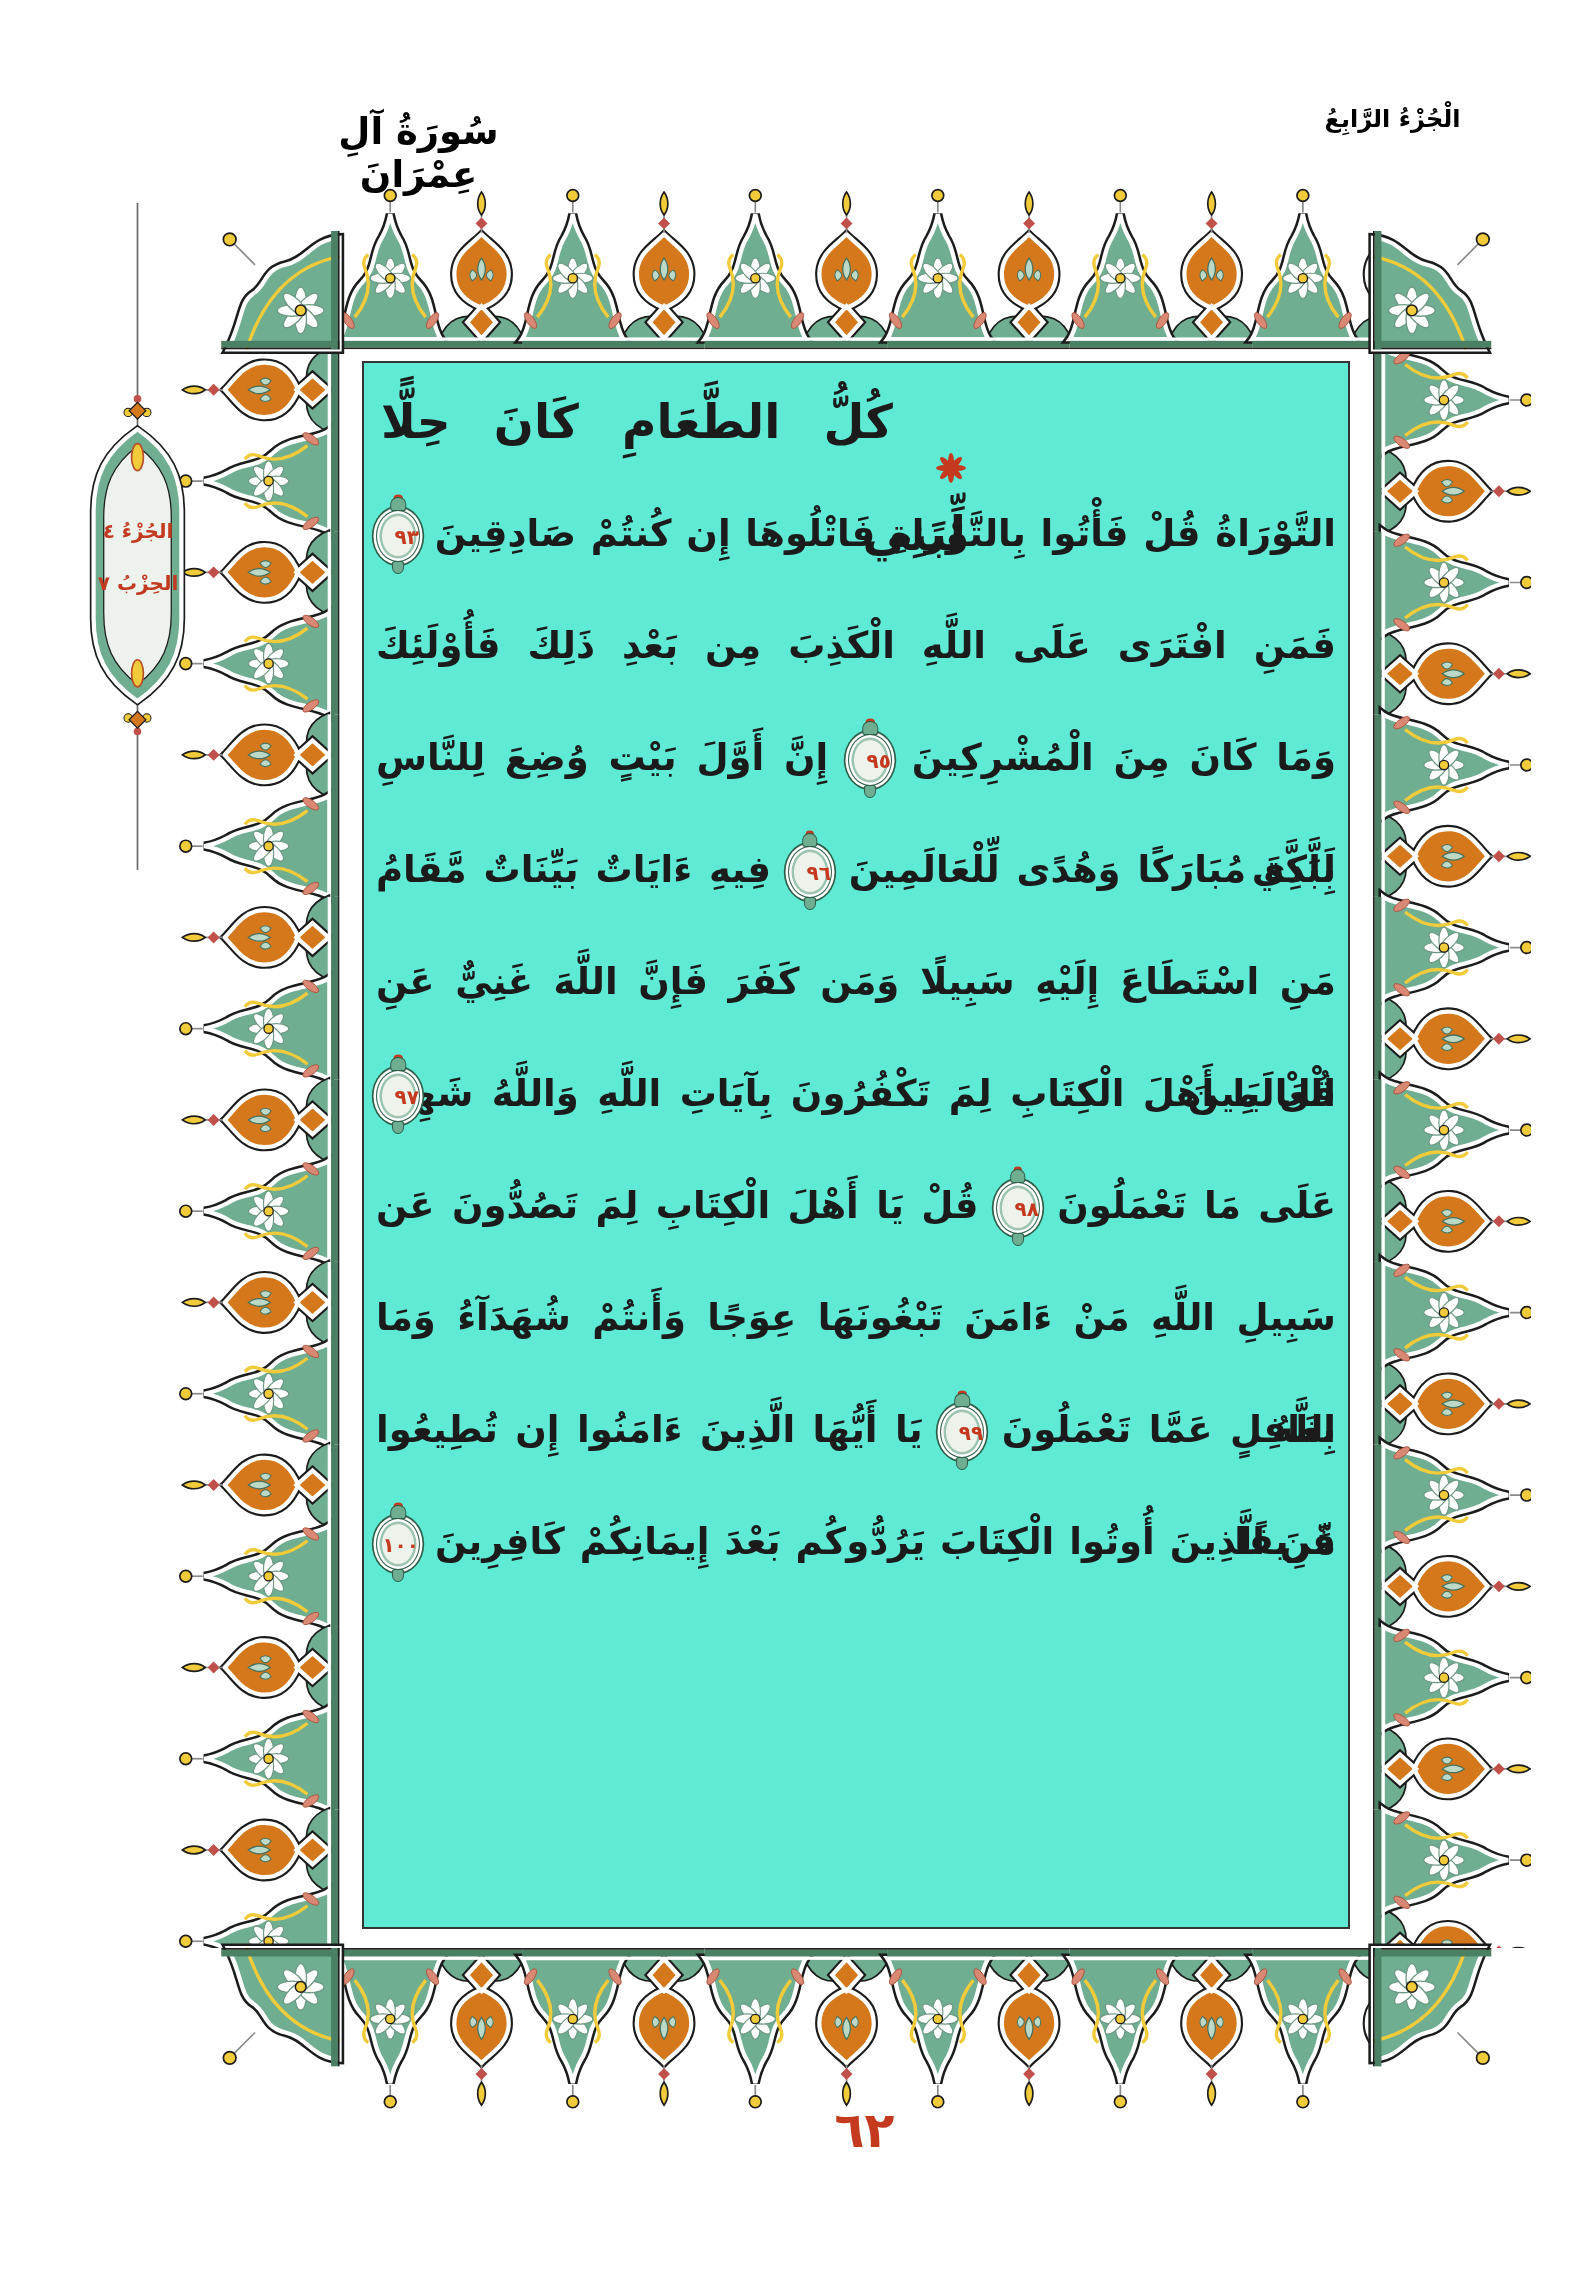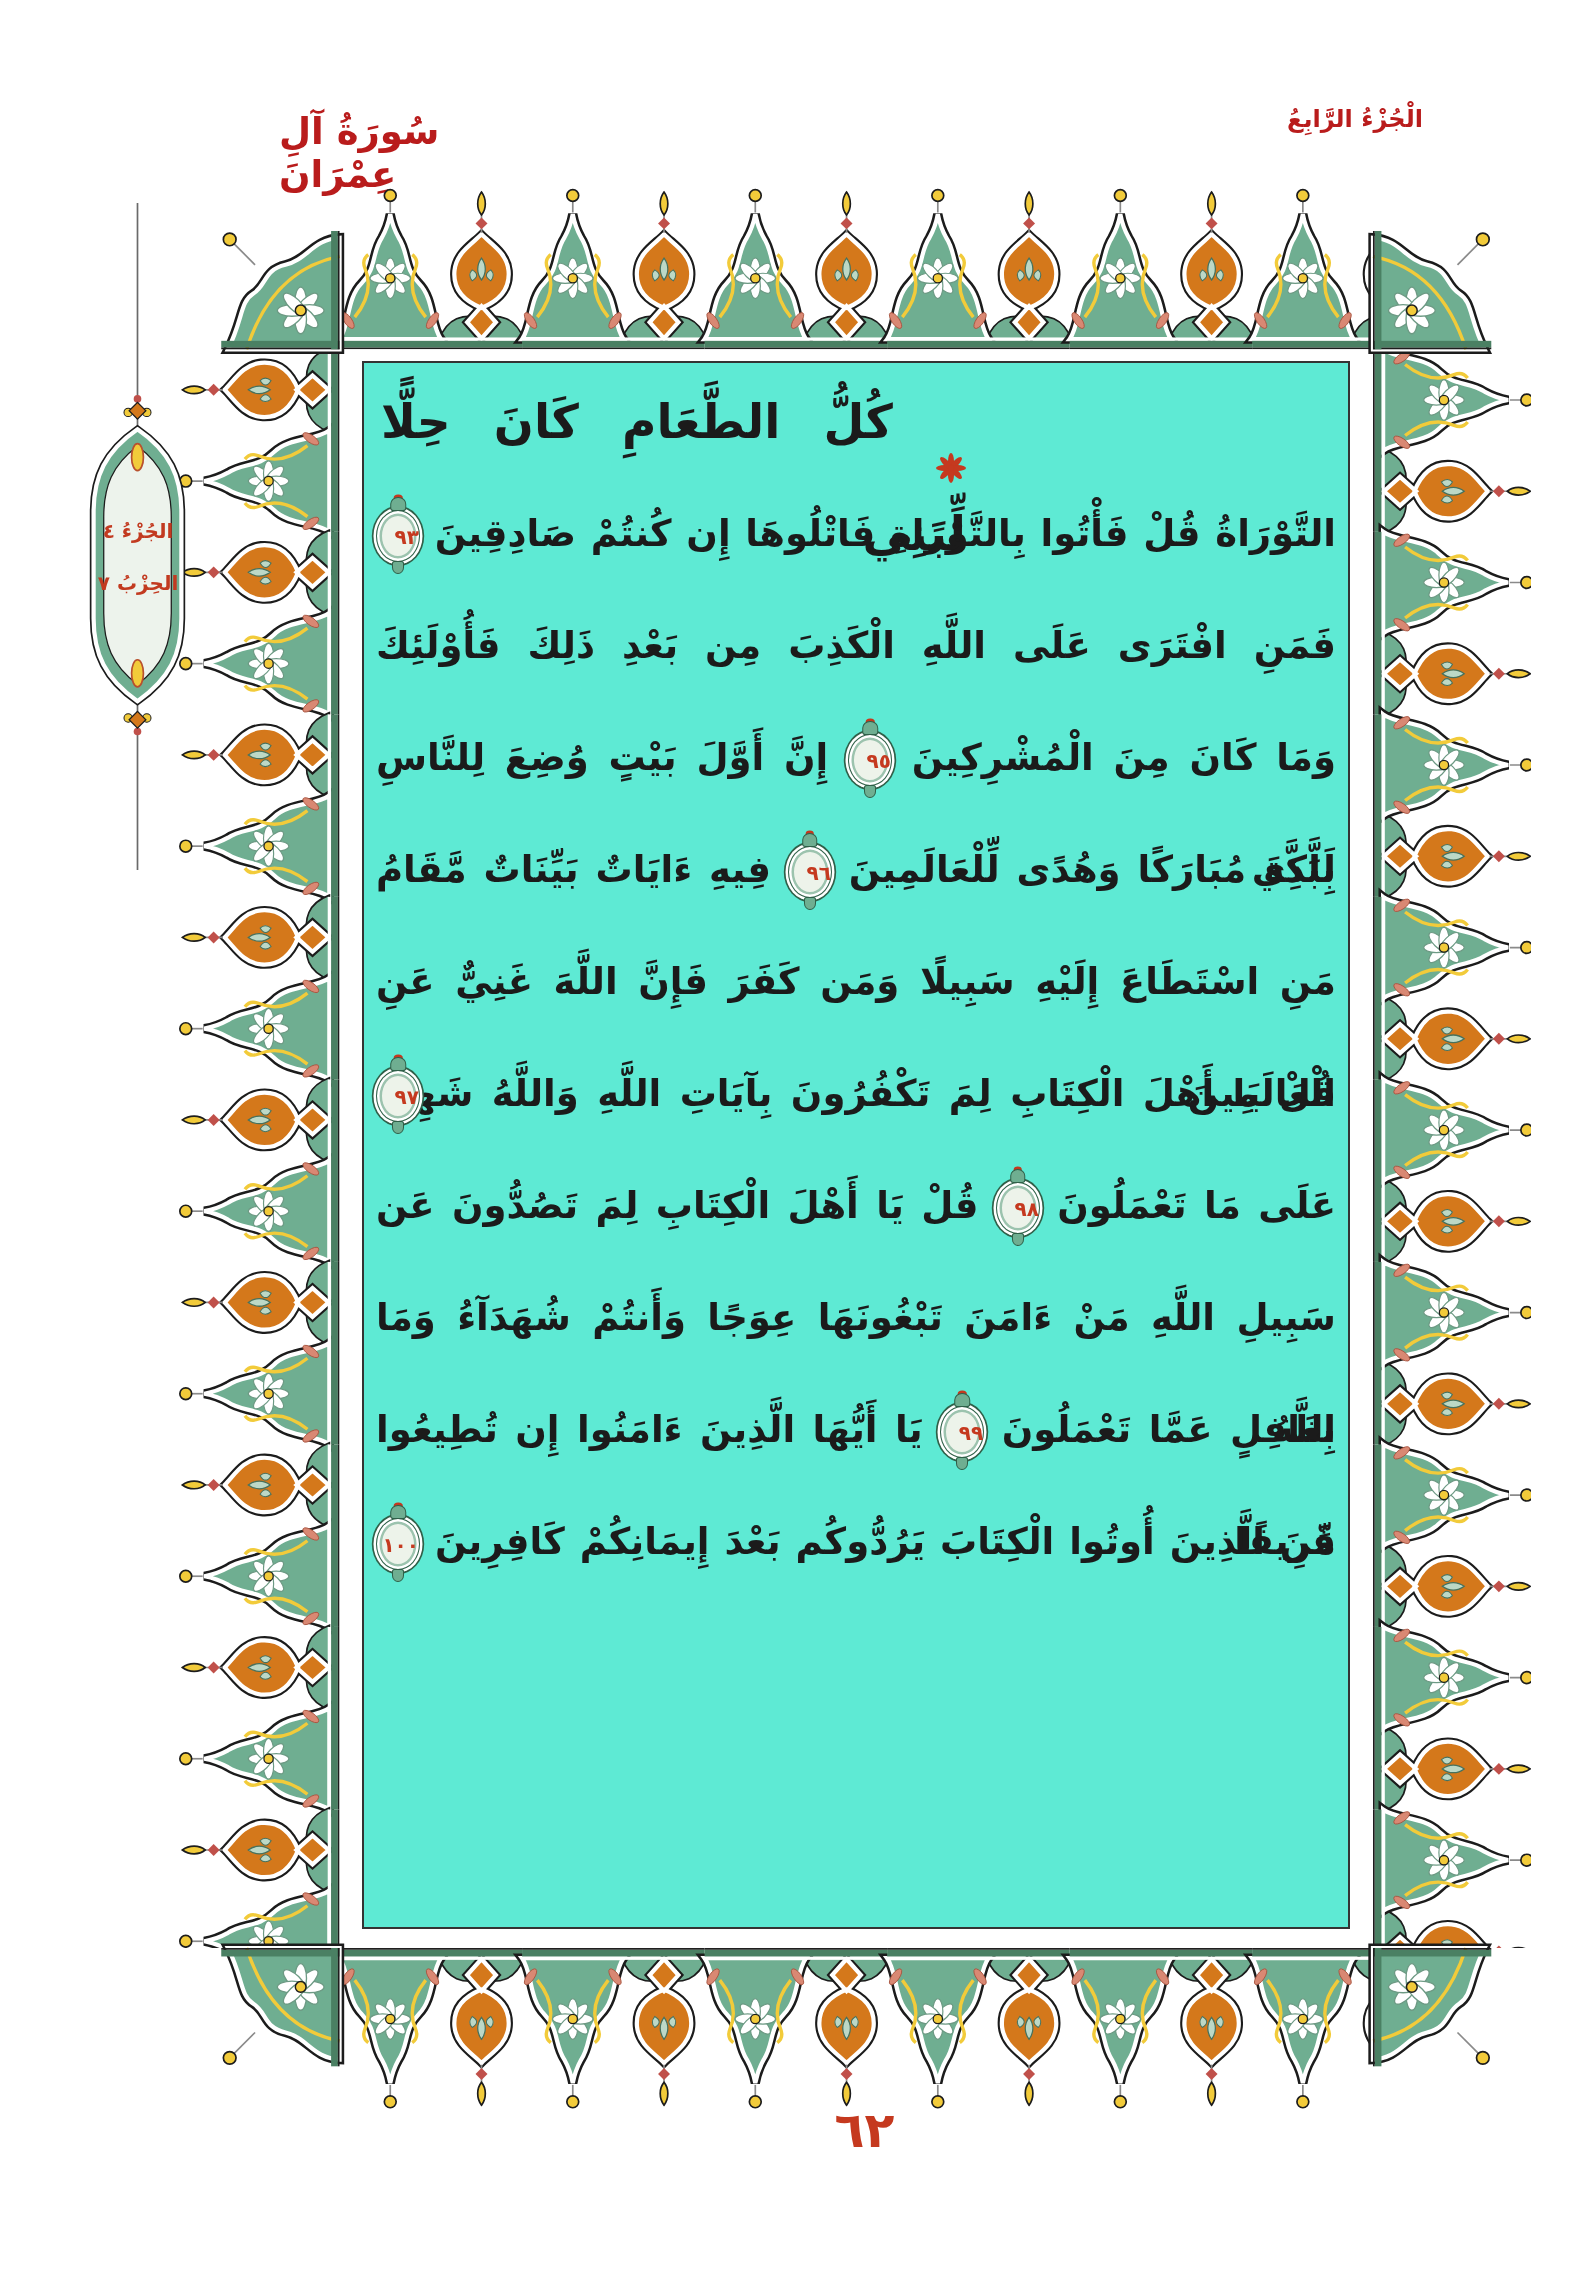--- a/index.html
+++ b/index.html
@@ -3,21 +3,21 @@
 <meta charset="utf-8">
 <style>
   html,body{margin:0;padding:0;}
   body{
     width:1597px;height:2295px;position:relative;background:#ffffff;
     font-family:"DejaVu Sans",sans-serif;overflow:hidden;
   }
   .abs{position:absolute;}
   
   .header{
-    color:#b91c1c;font-weight:bold;text-align:left;direction:rtl;
+    color:#000000;font-weight:bold;text-align:center;direction:rtl;
     font-family:"DejaVu Sans",sans-serif;
   }
   .header-surah{left:279px;top:110px;width:279px;font-size:37px;}
   .header-juz{left:1287px;top:105px;width:211px;font-size:24px;}
   
   #frame-svg{left:179px;top:165px;}
   
   .text-frame{
     left:362px;top:361px;width:988px;height:1568px;background:#5eead4;
     border:2.5px solid #343434;box-sizing:border-box;padding:3.4px 12px 0 12px;

